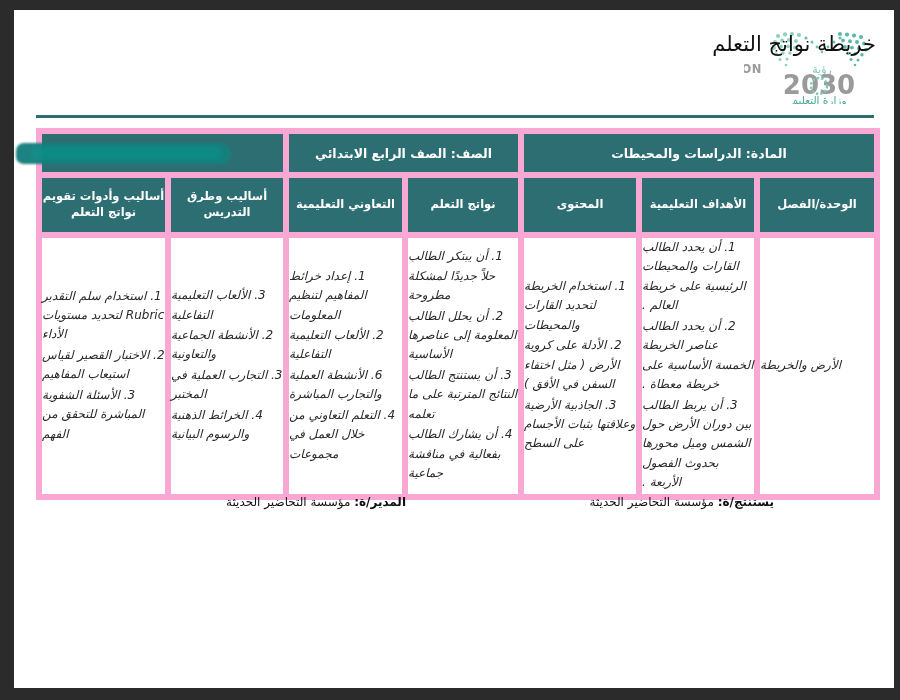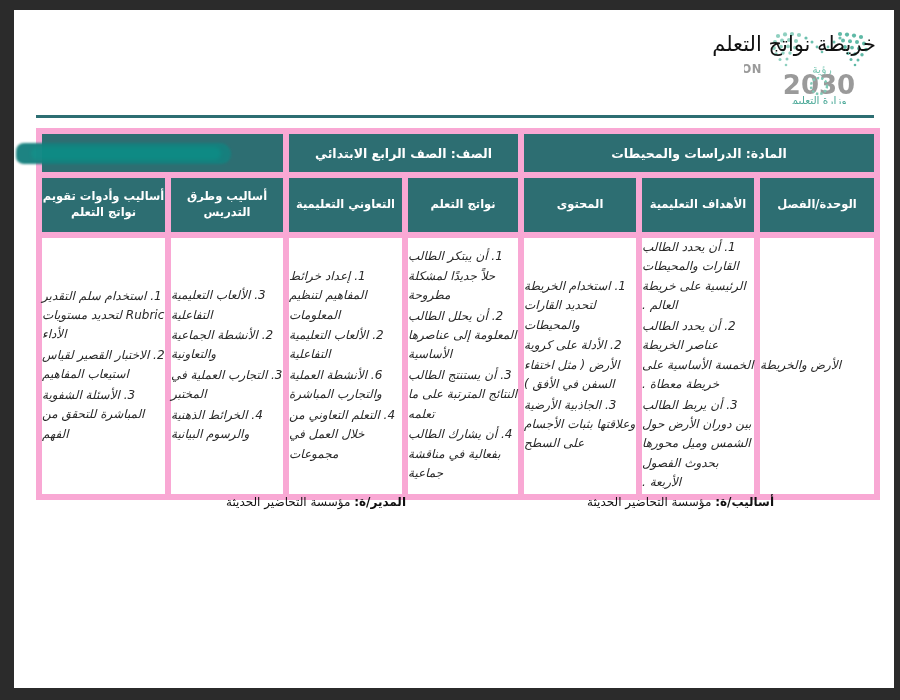--- a/index.html
+++ b/index.html
@@ -337,21 +337,21 @@
               <li>2. الاختبار القصير لقياس استيعاب المفاهيم</li>
               <li>3. الأسئلة الشفوية المباشرة للتحقق من الفهم</li>
             </ul>
           </td>
         </tr>
       </tbody>
     </table>
 
     <div id="signatures">
       <div class="sig" id="sig-teacher">
-        <b>أساليب/ة:</b>
+        <b>يستنتج/ة:</b>
         <span>مؤسسة التحاضير الحديثة</span>
       </div>
       <div class="sig" id="sig-manager">
         <b>المدير/ة:</b>
         <span>مؤسسة التحاضير الحديثة</span>
       </div>
     </div>
 
   </div>
 </div>

